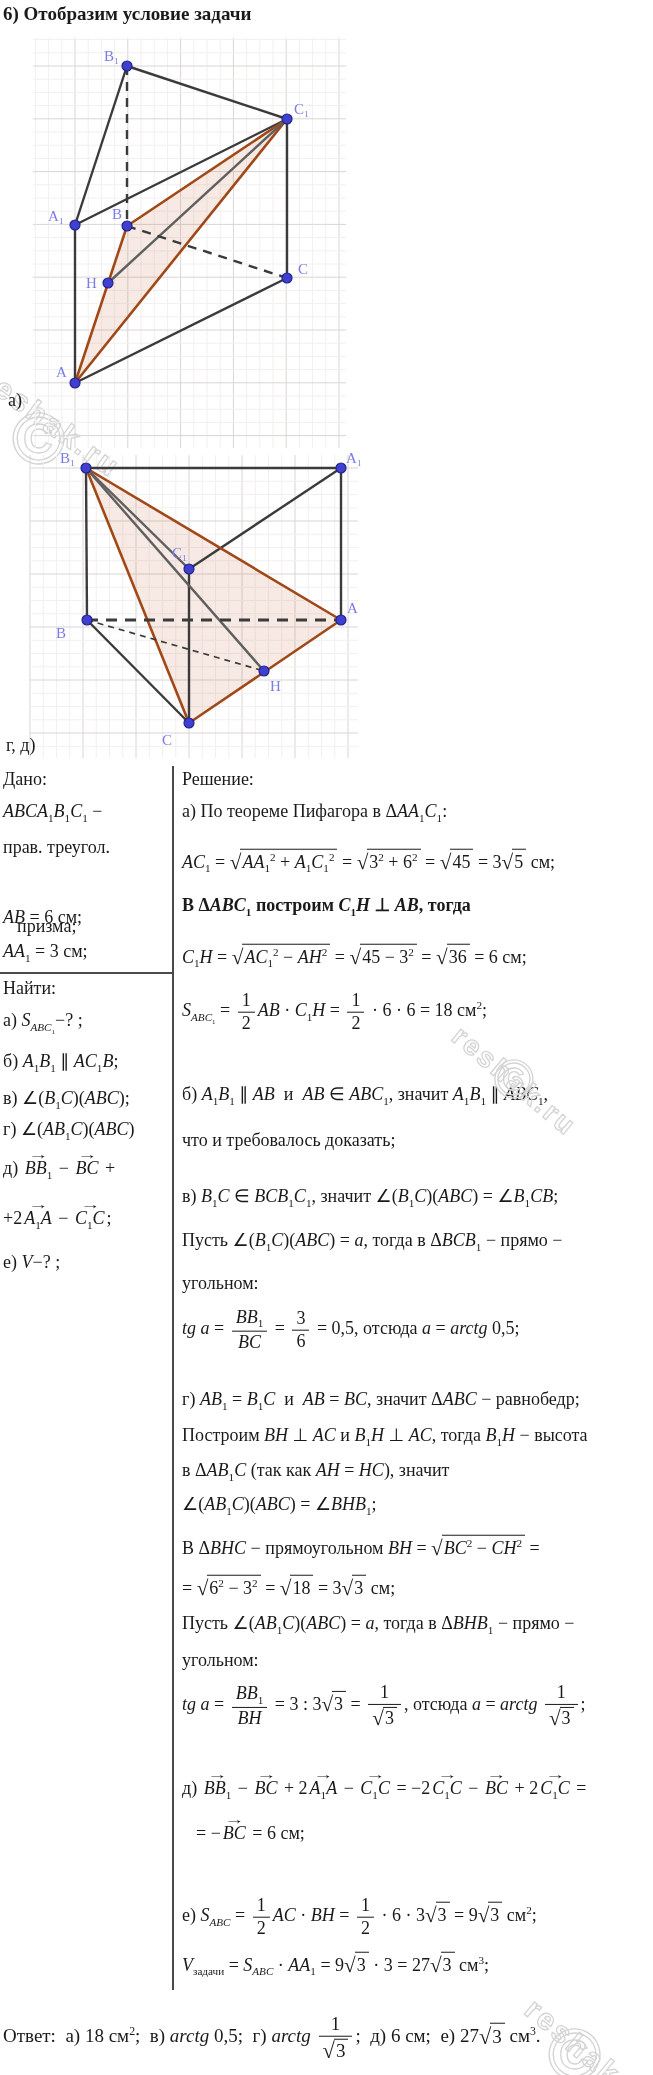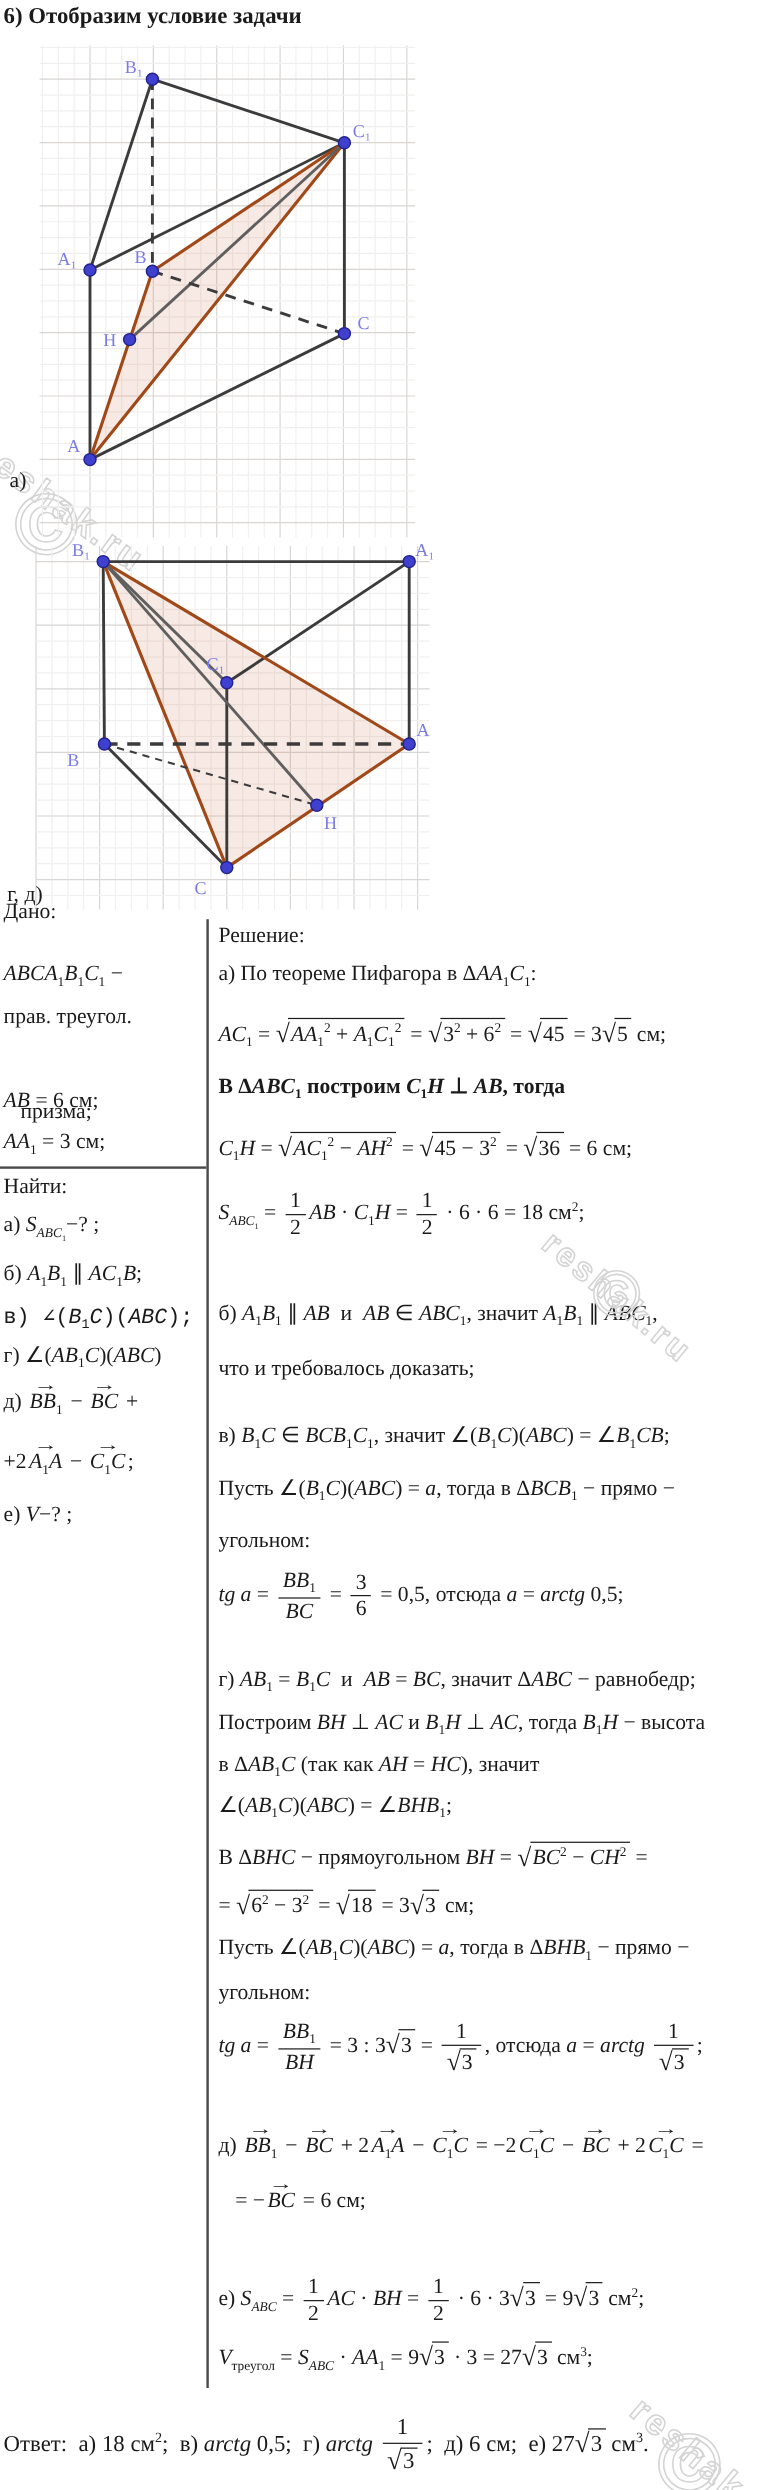--- a/index.html
+++ b/index.html
@@ -31,30 +31,30 @@
       -webkit-text-stroke:1.3px #d4d4d4;}
   .wm-c{position:absolute;font-family:"Liberation Sans",sans-serif;font-weight:700;color:transparent;
       -webkit-text-stroke:1.3px #d4d4d4;line-height:1;}
 </style>
 </head>
 <body>
 
 <div class="heading">6) Отобразим условие задачи</div>
 
 <div id="given-col">
-    <div class="tl" style="top: 759px; left: 3px;">Дано:</div>
+    <div class="tl" style="top: 779px; left: 3px;">Дано:</div>
     <div class="tl" style="top: 813px; left: 3px;"><i>ABCA</i><sub>1</sub><i>B</i><sub>1</sub><i>C</i><sub>1</sub> −</div>
     <div class="tl" style="top: 847px; left: 3px;">прав. треугол.</div>
     <div class="tl" style="top: 926px; left: 3px; margin-left: 14px;">призма;</div>
     <div class="tl" style="top: 917px; left: 3px;"><i>AB</i> = 6 см;</div>
     <div class="tl" style="top: 953px; left: 3px;"><i>AA</i><sub>1</sub> = 3 см;</div>
     <div class="tl" style="top: 988px; left: 3px;">Найти:</div>
     <div class="tl" style="top: 1023px; left: 3px;">а) <i>S</i><sub><i>ABC</i><sub>1</sub></sub>−? ;</div>
     <div class="tl" style="top: 1063px; left: 3px;">б) <i>A</i><sub>1</sub><i>B</i><sub>1</sub> ∥ <i>AC</i><sub>1</sub><i>B</i>;</div>
-    <div class="tl" style="top: 1100px; left: 3px; font-family: Liberation Mono, monospace;">в) ∠(<i>B</i><sub>1</sub><i>C</i>)(<i>ABC</i>);</div>
+    <div class="tl" style="top: 1100px; left: 3px;">в) ∠(<i>B</i><sub>1</sub><i>C</i>)(<i>ABC</i>);</div>
     <div class="tl" style="top: 1131px; left: 3px;">г) ∠(<i>AB</i><sub>1</sub><i>C</i>)(<i>ABC</i>)</div>
     <div class="tl" style="top: 1170px; left: 3px;">д) <span class="vc"><i>BB</i><sub>1</sub></span> − <span class="vc"><i>BC</i></span> +</div>
     <div class="tl" style="top: 1220px; left: 3px;">+2<span class="vc"><i>A</i><sub>1</sub><i>A</i></span> − <span class="vc"><i>C</i><sub>1</sub><i>C</i></span>;</div>
     <div class="tl" style="top: 1262px; left: 3px;">е) <i>V</i>−? ;</div>
   </div>
 <div id="solution-col">
     <div class="tl" style="top: 779px; left: 182px;">Решение:</div>
     <div class="tl" style="top: 813px; left: 182px;">а) По теореме Пифагора в Δ<i>AA</i><sub>1</sub><i>C</i><sub>1</sub>:</div>
     <div class="tl" style="top: 862px; left: 182px;"><i>AC</i><sub>1</sub> = <span class="sq"><span class="sqs">√</span><span class="sqv"><i>AA</i><sub>1</sub><sup>2</sup> + <i>A</i><sub>1</sub><i>C</i><sub>1</sub><sup>2</sup></span></span> = <span class="sq"><span class="sqs">√</span><span class="sqv">3<sup>2</sup> + 6<sup>2</sup></span></span> = <span class="sq"><span class="sqs">√</span><span class="sqv">45</span></span> = 3<span class="sq"><span class="sqs">√</span><span class="sqv">5</span></span> см;</div>
     <div class="tl" style="top: 907px; left: 182px; font-weight: bold;">В Δ<i>ABC</i><sub>1</sub> построим <i>C</i><sub>1</sub><i>H</i> ⊥ <i>AB</i>, тогда</div>
@@ -71,21 +71,21 @@
     <div class="tl" style="top: 1472px; left: 182px;">в Δ<i>AB</i><sub>1</sub><i>C</i> (так как <i>AH</i> = <i>HC</i>), значит</div>
     <div class="tl" style="top: 1506px; left: 182px;">∠(<i>AB</i><sub>1</sub><i>C</i>)(<i>ABC</i>) = ∠<i>BHB</i><sub>1</sub>;</div>
     <div class="tl" style="top: 1547px; left: 182px;">В Δ<i>BHC</i> − прямоугольном <i>BH</i> = <span class="sq"><span class="sqs">√</span><span class="sqv"><i>BC</i><sup>2</sup> − <i>CH</i><sup>2</sup></span></span> =</div>
     <div class="tl" style="top: 1587px; left: 182px;">= <span class="sq"><span class="sqs">√</span><span class="sqv">6<sup>2</sup> − 3<sup>2</sup></span></span> = <span class="sq"><span class="sqs">√</span><span class="sqv">18</span></span> = 3<span class="sq"><span class="sqs">√</span><span class="sqv">3</span></span> см;</div>
     <div class="tl" style="top: 1625px; left: 182px;">Пусть ∠(<i>AB</i><sub>1</sub><i>C</i>)(<i>ABC</i>) = <i>a</i>, тогда в Δ<i>BHB</i><sub>1</sub> − прямо −</div>
     <div class="tl" style="top: 1660px; left: 182px;">угольном:</div>
     <div class="tl" style="top: 1706px; left: 182px;"><i>tg</i> <i>a</i> = <span class="fr"><span class="fn"><i>BB</i><sub>1</sub></span><span class="fd"><i>BH</i></span></span> = 3 : 3<span class="sq"><span class="sqs">√</span><span class="sqv">3</span></span> = <span class="fr"><span class="fn">1</span><span class="fd"><span class="sq"><span class="sqs">√</span><span class="sqv">3</span></span></span></span>, отсюда <i>a</i> = <i>arctg</i> <span class="fr"><span class="fn">1</span><span class="fd"><span class="sq"><span class="sqs">√</span><span class="sqv">3</span></span></span></span>;</div>
     <div class="tl" style="top: 1790px; left: 182px;">д) <span class="vc"><i>BB</i><sub>1</sub></span> − <span class="vc"><i>BC</i></span> + 2<span class="vc"><i>A</i><sub>1</sub><i>A</i></span> − <span class="vc"><i>C</i><sub>1</sub><i>C</i></span> = −2<span class="vc"><i>C</i><sub>1</sub><i>C</i></span> − <span class="vc"><i>BC</i></span> + 2<span class="vc"><i>C</i><sub>1</sub><i>C</i></span> =</div>
     <div class="tl" style="top: 1833px; left: 196px;">= −<span class="vc"><i>BC</i></span> = 6 см;</div>
     <div class="tl" style="top: 1917px; left: 182px;">е) <i>S</i><sub><i>ABC</i></sub> = <span class="fr"><span class="fn">1</span><span class="fd">2</span></span><i>AC</i> · <i>BH</i> = <span class="fr"><span class="fn">1</span><span class="fd">2</span></span> · 6 · 3<span class="sq"><span class="sqs">√</span><span class="sqv">3</span></span> = 9<span class="sq"><span class="sqs">√</span><span class="sqv">3</span></span> см<sup>2</sup>;</div>
-    <div class="tl" style="top: 1965px; left: 182px;"><i>V</i><sub>треугол</sub> = <i>S</i><sub><i>ABC</i></sub> · <i>AA</i><sub>1</sub> = 9<span class="sq"><span class="sqs">√</span><span class="sqv">3</span></span> · 3 = 27<span class="sq"><span class="sqs">√</span><span class="sqv">3</span></span> см<sup>3</sup>;</div>
+    <div class="tl" style="top: 1965px; left: 182px;"><i>V</i><sub>задачи</sub> = <i>S</i><sub><i>ABC</i></sub> · <i>AA</i><sub>1</sub> = 9<span class="sq"><span class="sqs">√</span><span class="sqv">3</span></span> · 3 = 27<span class="sq"><span class="sqs">√</span><span class="sqv">3</span></span> см<sup>3</sup>;</div>
   </div>
 <div id="answer-row">
     <div class="tl" style="top: 2038px; left: 3px; font-size: 19px;">Ответ:&nbsp; а) 18 см<sup>2</sup>;&nbsp; в) <i>arctg</i> 0,5;&nbsp; г) <i>arctg</i> <span class="fr"><span class="fn">1</span><span class="fd"><span class="sq"><span class="sqs">√</span><span class="sqv">3</span></span></span></span>;&nbsp; д) 6 см;&nbsp; е) 27<span class="sq"><span class="sqs">√</span><span class="sqv">3</span></span> см<sup>3</sup>.</div>
   </div>
 
 <div class="divider"></div>
 <div class="hrule"></div>
 
 <div class="wm" style="left:-4px;top:362px;transform:rotate(36deg);">reshak.ru</div>
 <div class="wm-c" style="left:12px;top:402px;font-size:72px;">©</div>

